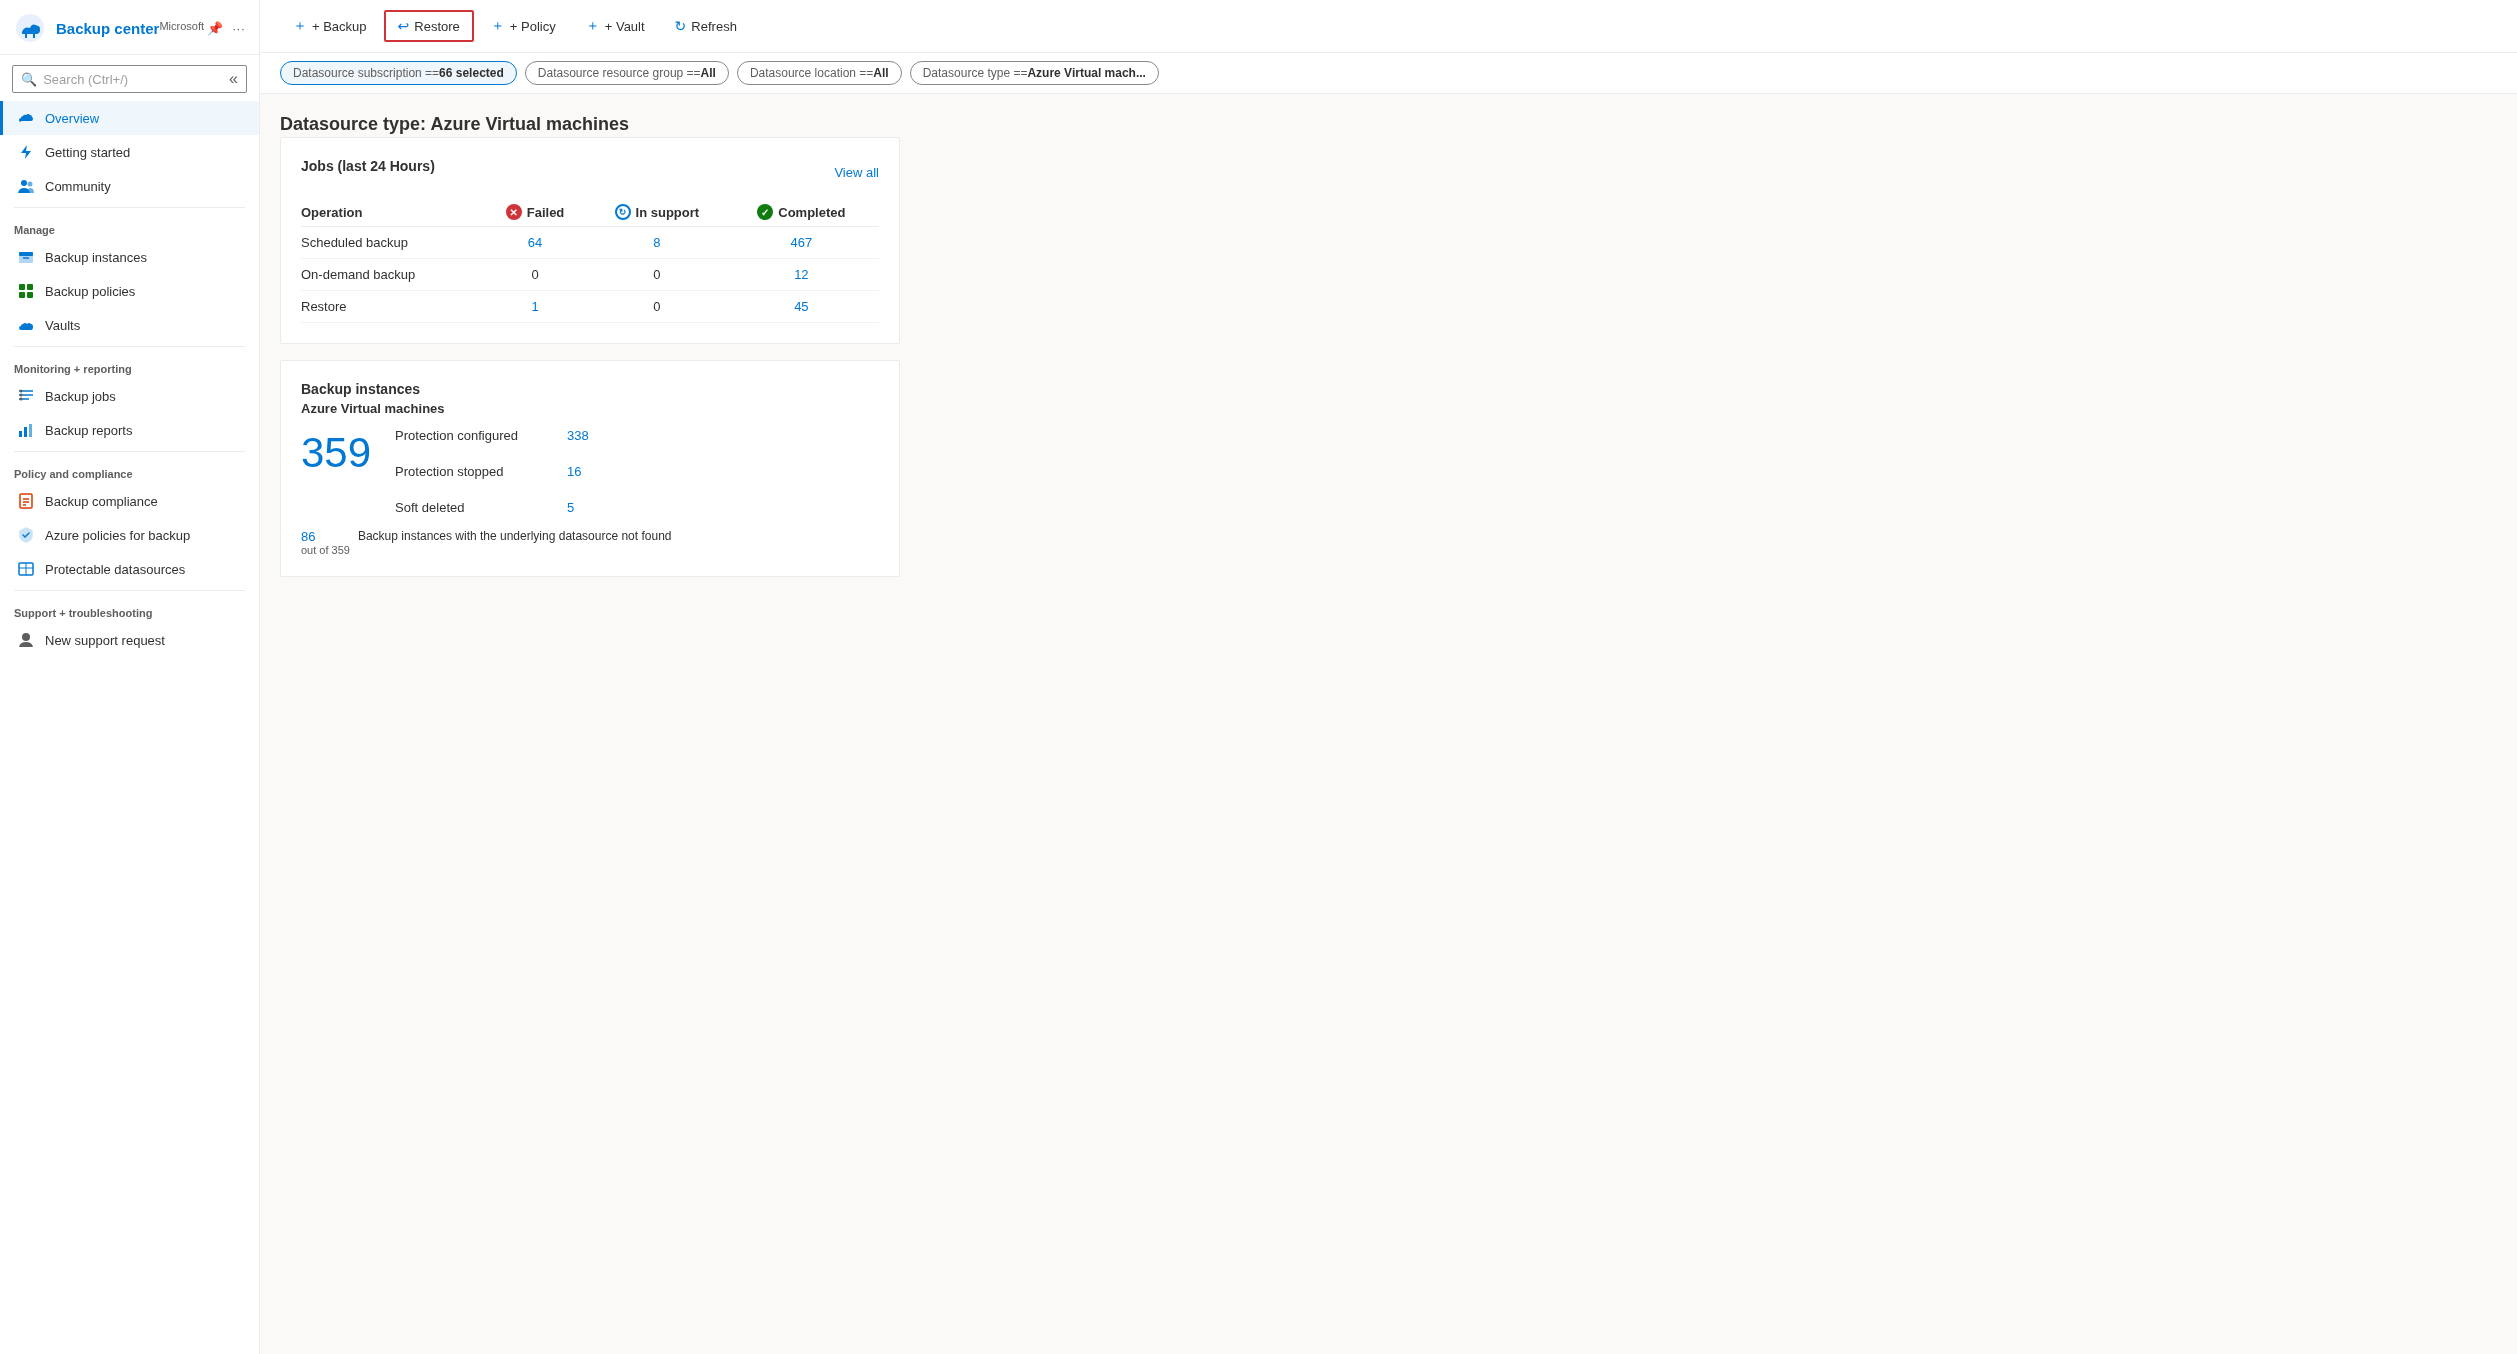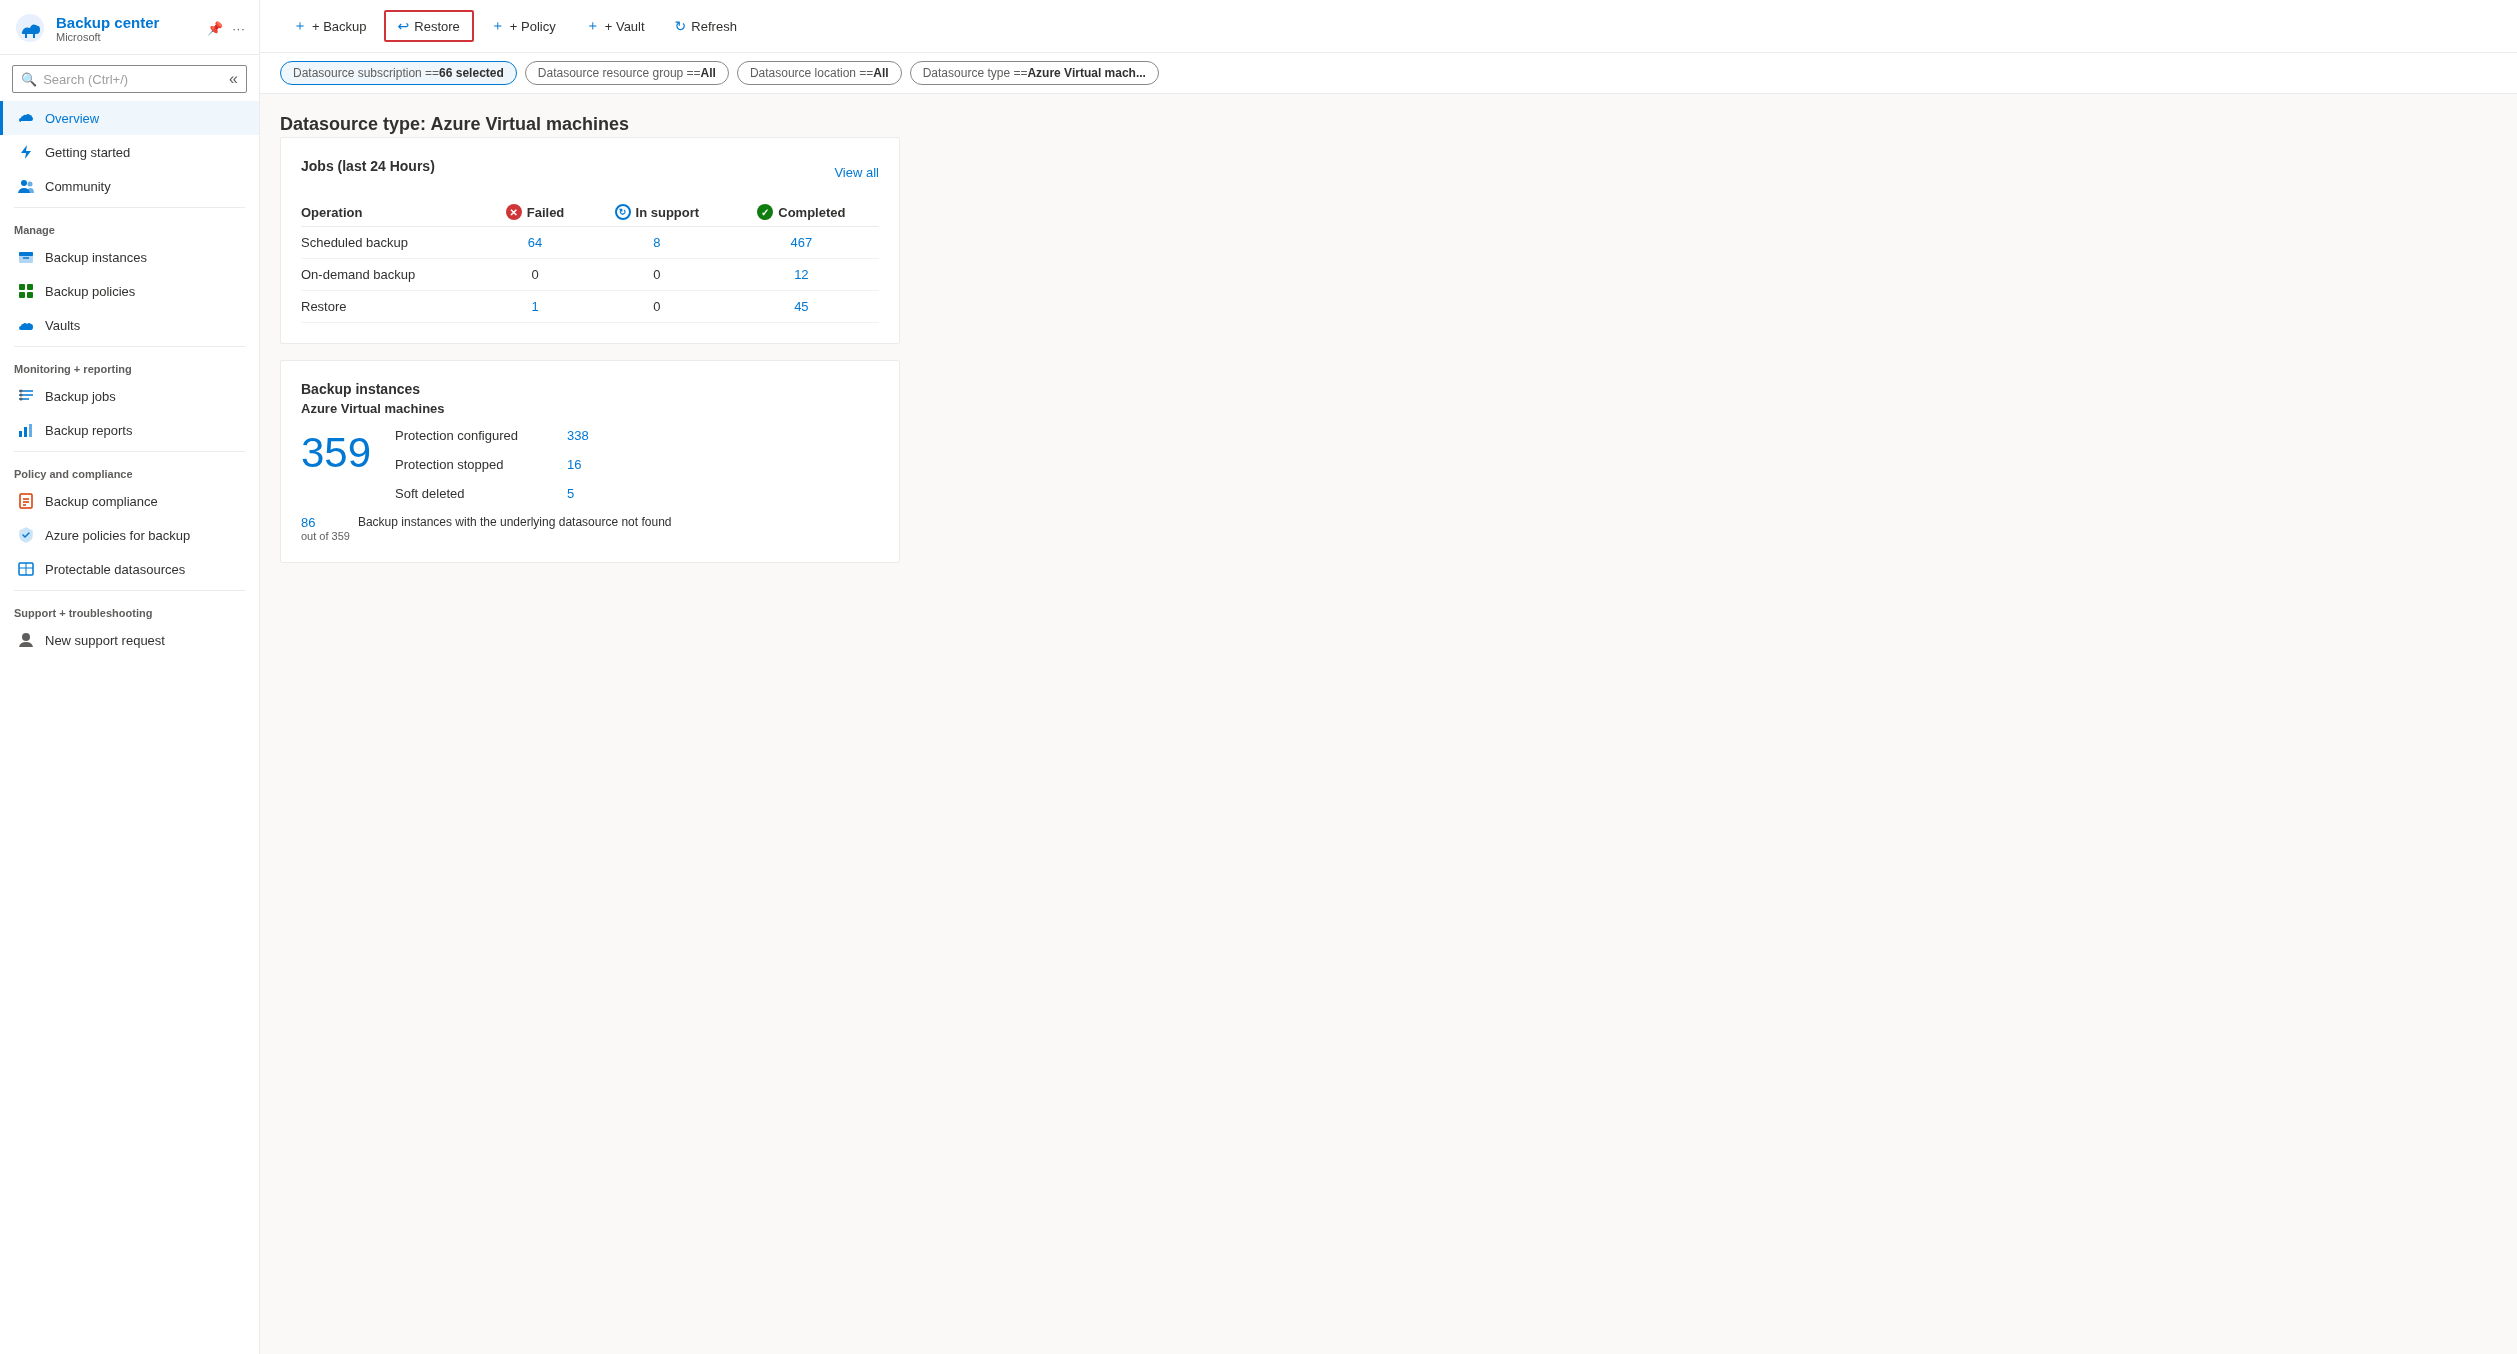--- a/index.html
+++ b/index.html
@@ -21,21 +21,21 @@
       align-items: center;
       padding: 12px 14px 10px 14px;
       border-bottom: 1px solid #edebe9;
     }
     .sidebar-logo {
       width: 32px;
       height: 32px;
       margin-right: 10px;
       flex-shrink: 0;
     }
-    .sidebar-title-block { display: flex; flex-direction: column; }
+    .sidebar-title-block { display: flex; flex-direction: row; }
     .sidebar-app-title { font-size: 15px; font-weight: 600; color: #0078d4; }
     .sidebar-app-sub { font-size: 11px; color: #605e5c; }
     .sidebar-header-icons { margin-left: auto; display: flex; gap: 8px; color: #605e5c; cursor: pointer; }
 
     .sidebar-search {
       margin: 10px 12px 4px 12px;
       display: flex;
       align-items: center;
       border: 1px solid #8a8886;
       border-radius: 2px;
@@ -180,21 +180,21 @@
     .th-failed-icon { width: 16px; height: 16px; background: #d13438; border-radius: 50%; display: inline-flex; align-items: center; justify-content: center; color: #fff; font-size: 10px; font-weight: 700; }
     .th-inprogress-icon { width: 16px; height: 16px; border: 2px solid #0078d4; border-radius: 50%; display: inline-flex; align-items: center; justify-content: center; color: #0078d4; font-size: 9px; }
     .th-completed-icon { width: 16px; height: 16px; background: #107c10; border-radius: 50%; display: inline-flex; align-items: center; justify-content: center; color: #fff; font-size: 10px; }
     .num-link { color: #0078d4; cursor: pointer; font-weight: 400; }
 
     
     .bi-title { font-size: 14px; font-weight: 600; margin-bottom: 4px; }
     .bi-subtitle { font-size: 13px; font-weight: 600; margin-bottom: 12px; color: #323130; }
     .bi-content { display: flex; align-items: flex-start; gap: 24px; }
     .bi-big-number { font-size: 42px; font-weight: 300; color: #0078d4; line-height: 1; margin-top: 4px; }
-    .bi-stats { display: flex; flex-direction: column; gap: 14px; }
+    .bi-stats { display: flex; flex-direction: column; gap: 21px; }
     .bi-stat-row { display: flex; align-items: center; gap: 12px; }
     .bi-stat-label { font-size: 13px; color: #323130; min-width: 160px; }
     .bi-stat-val { font-size: 13px; color: #0078d4; font-weight: 400; cursor: pointer; }
     .bi-footer { margin-top: 14px; display: flex; align-items: flex-start; gap: 8px; }
     .bi-footer-num { color: #0078d4; font-size: 13px; cursor: pointer; }
     .bi-footer-sub { font-size: 11px; color: #605e5c; }
     .bi-footer-text { font-size: 12px; color: #323130; }
   </style>
 </head>
 <body>

